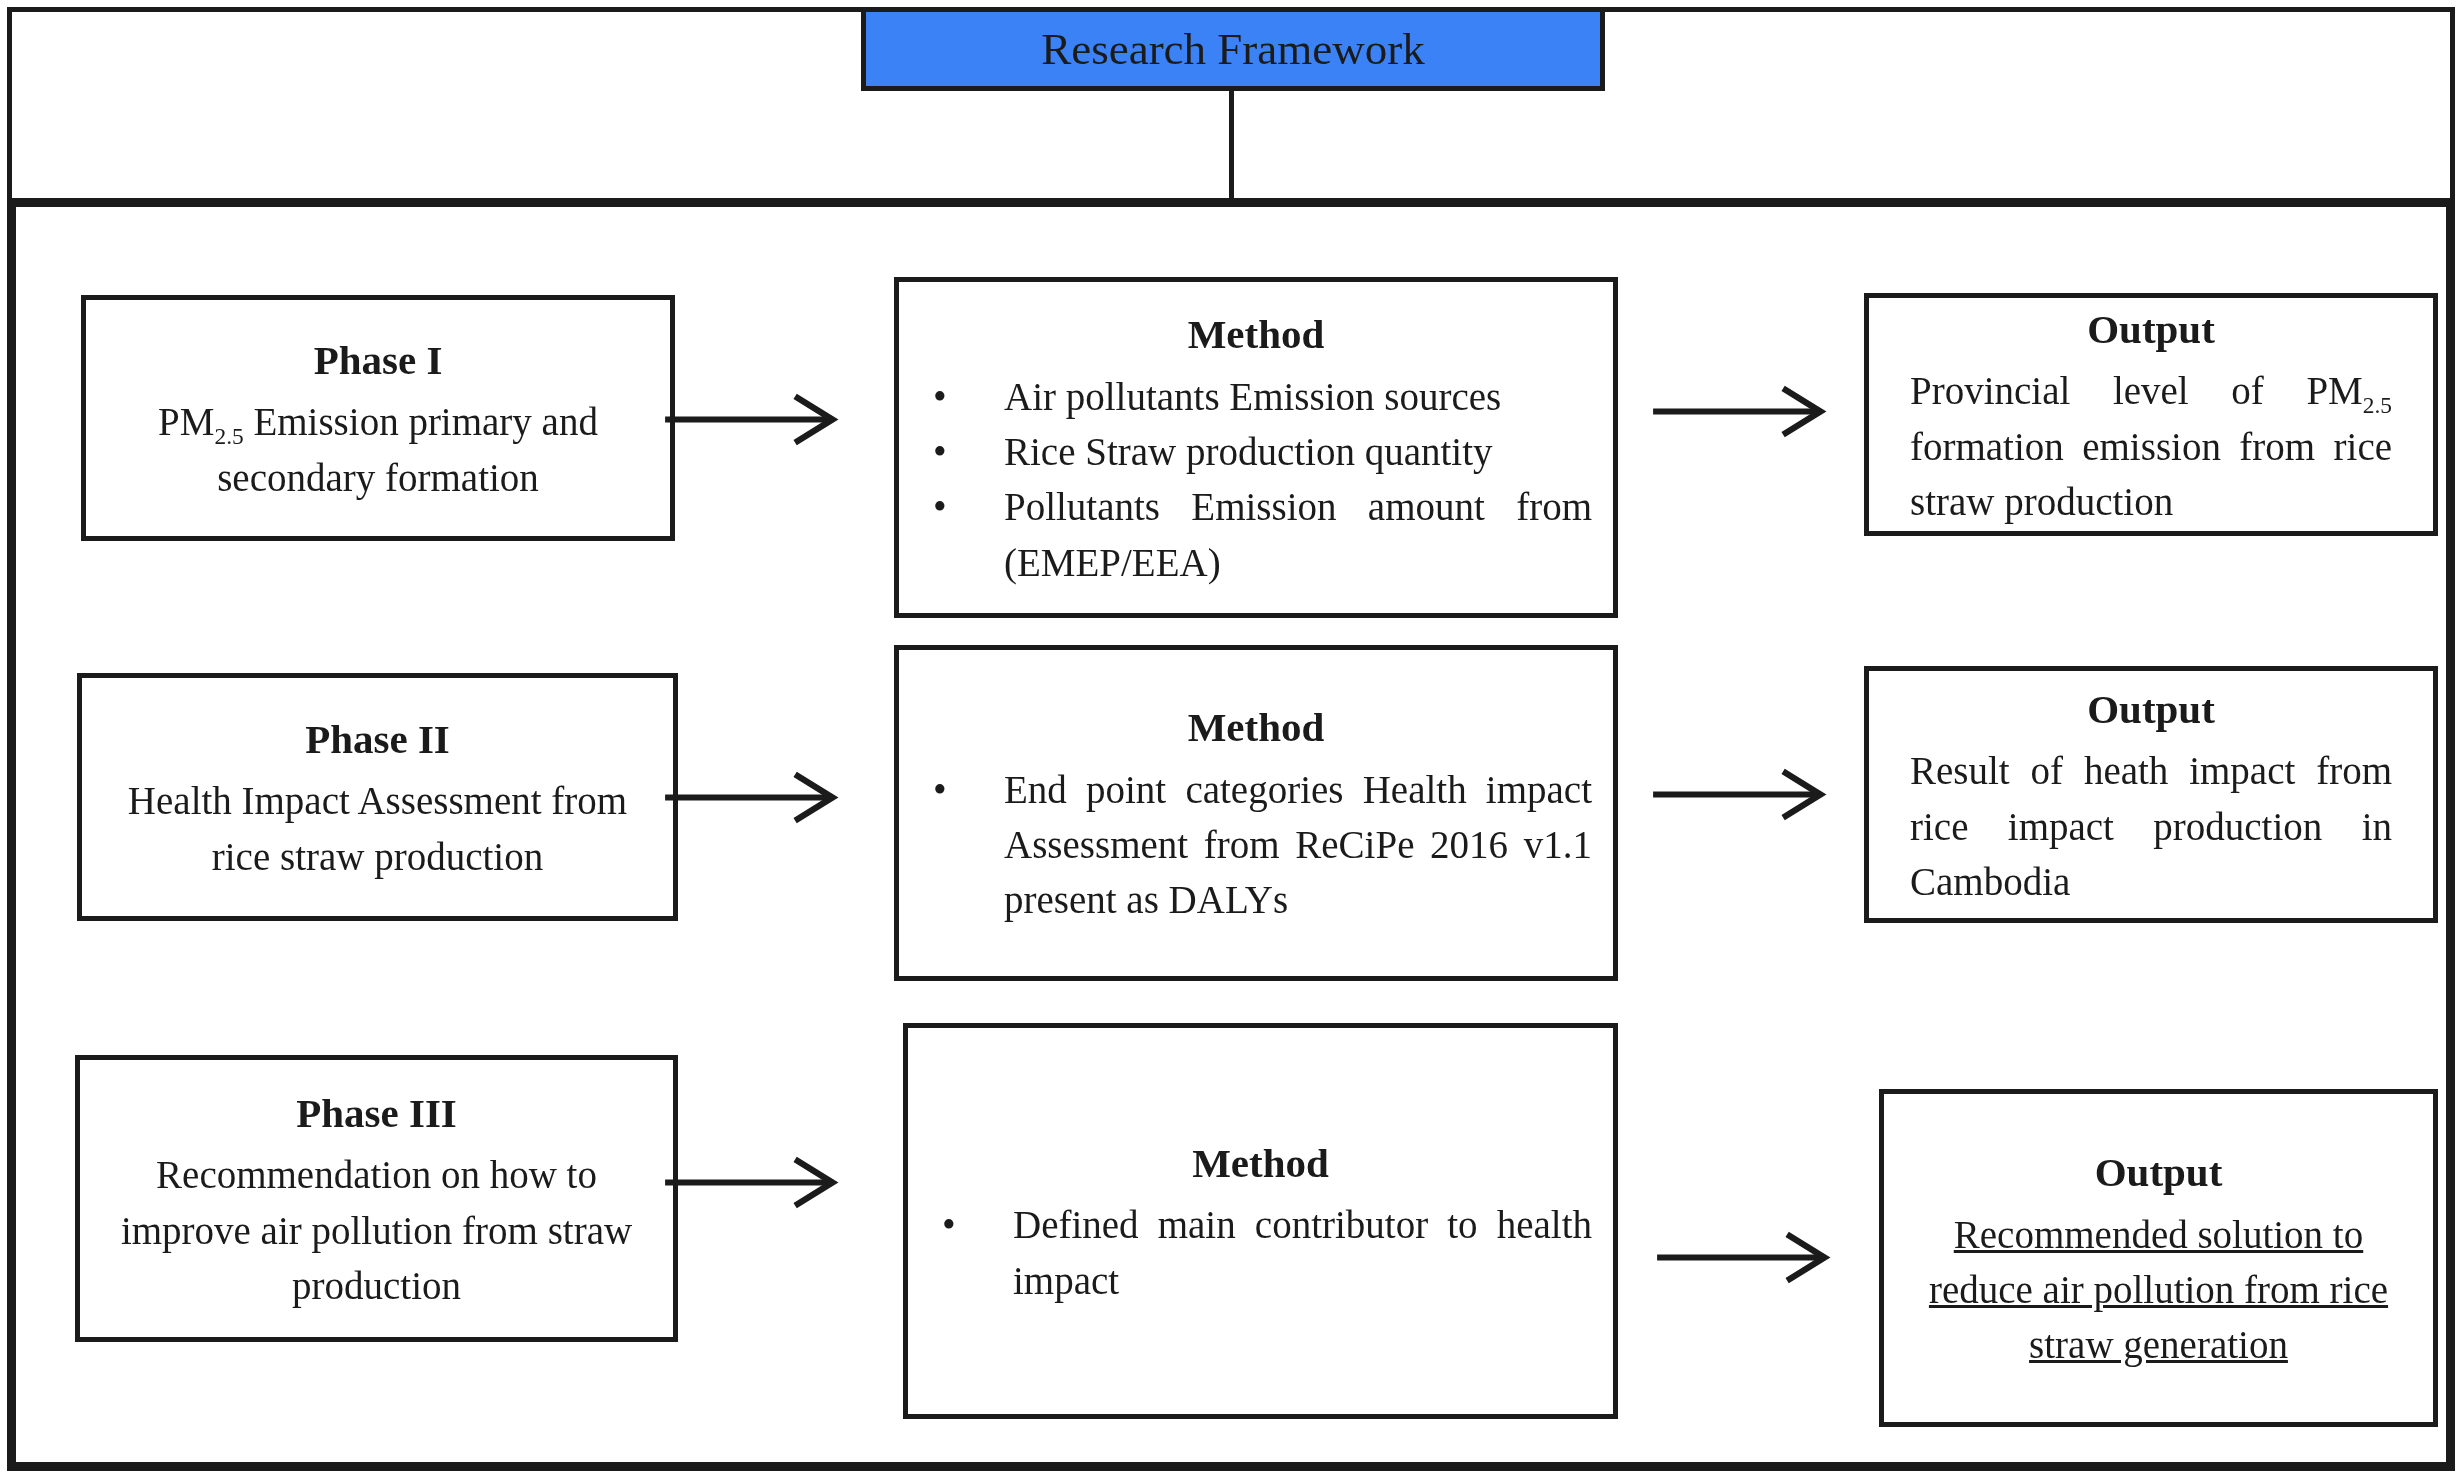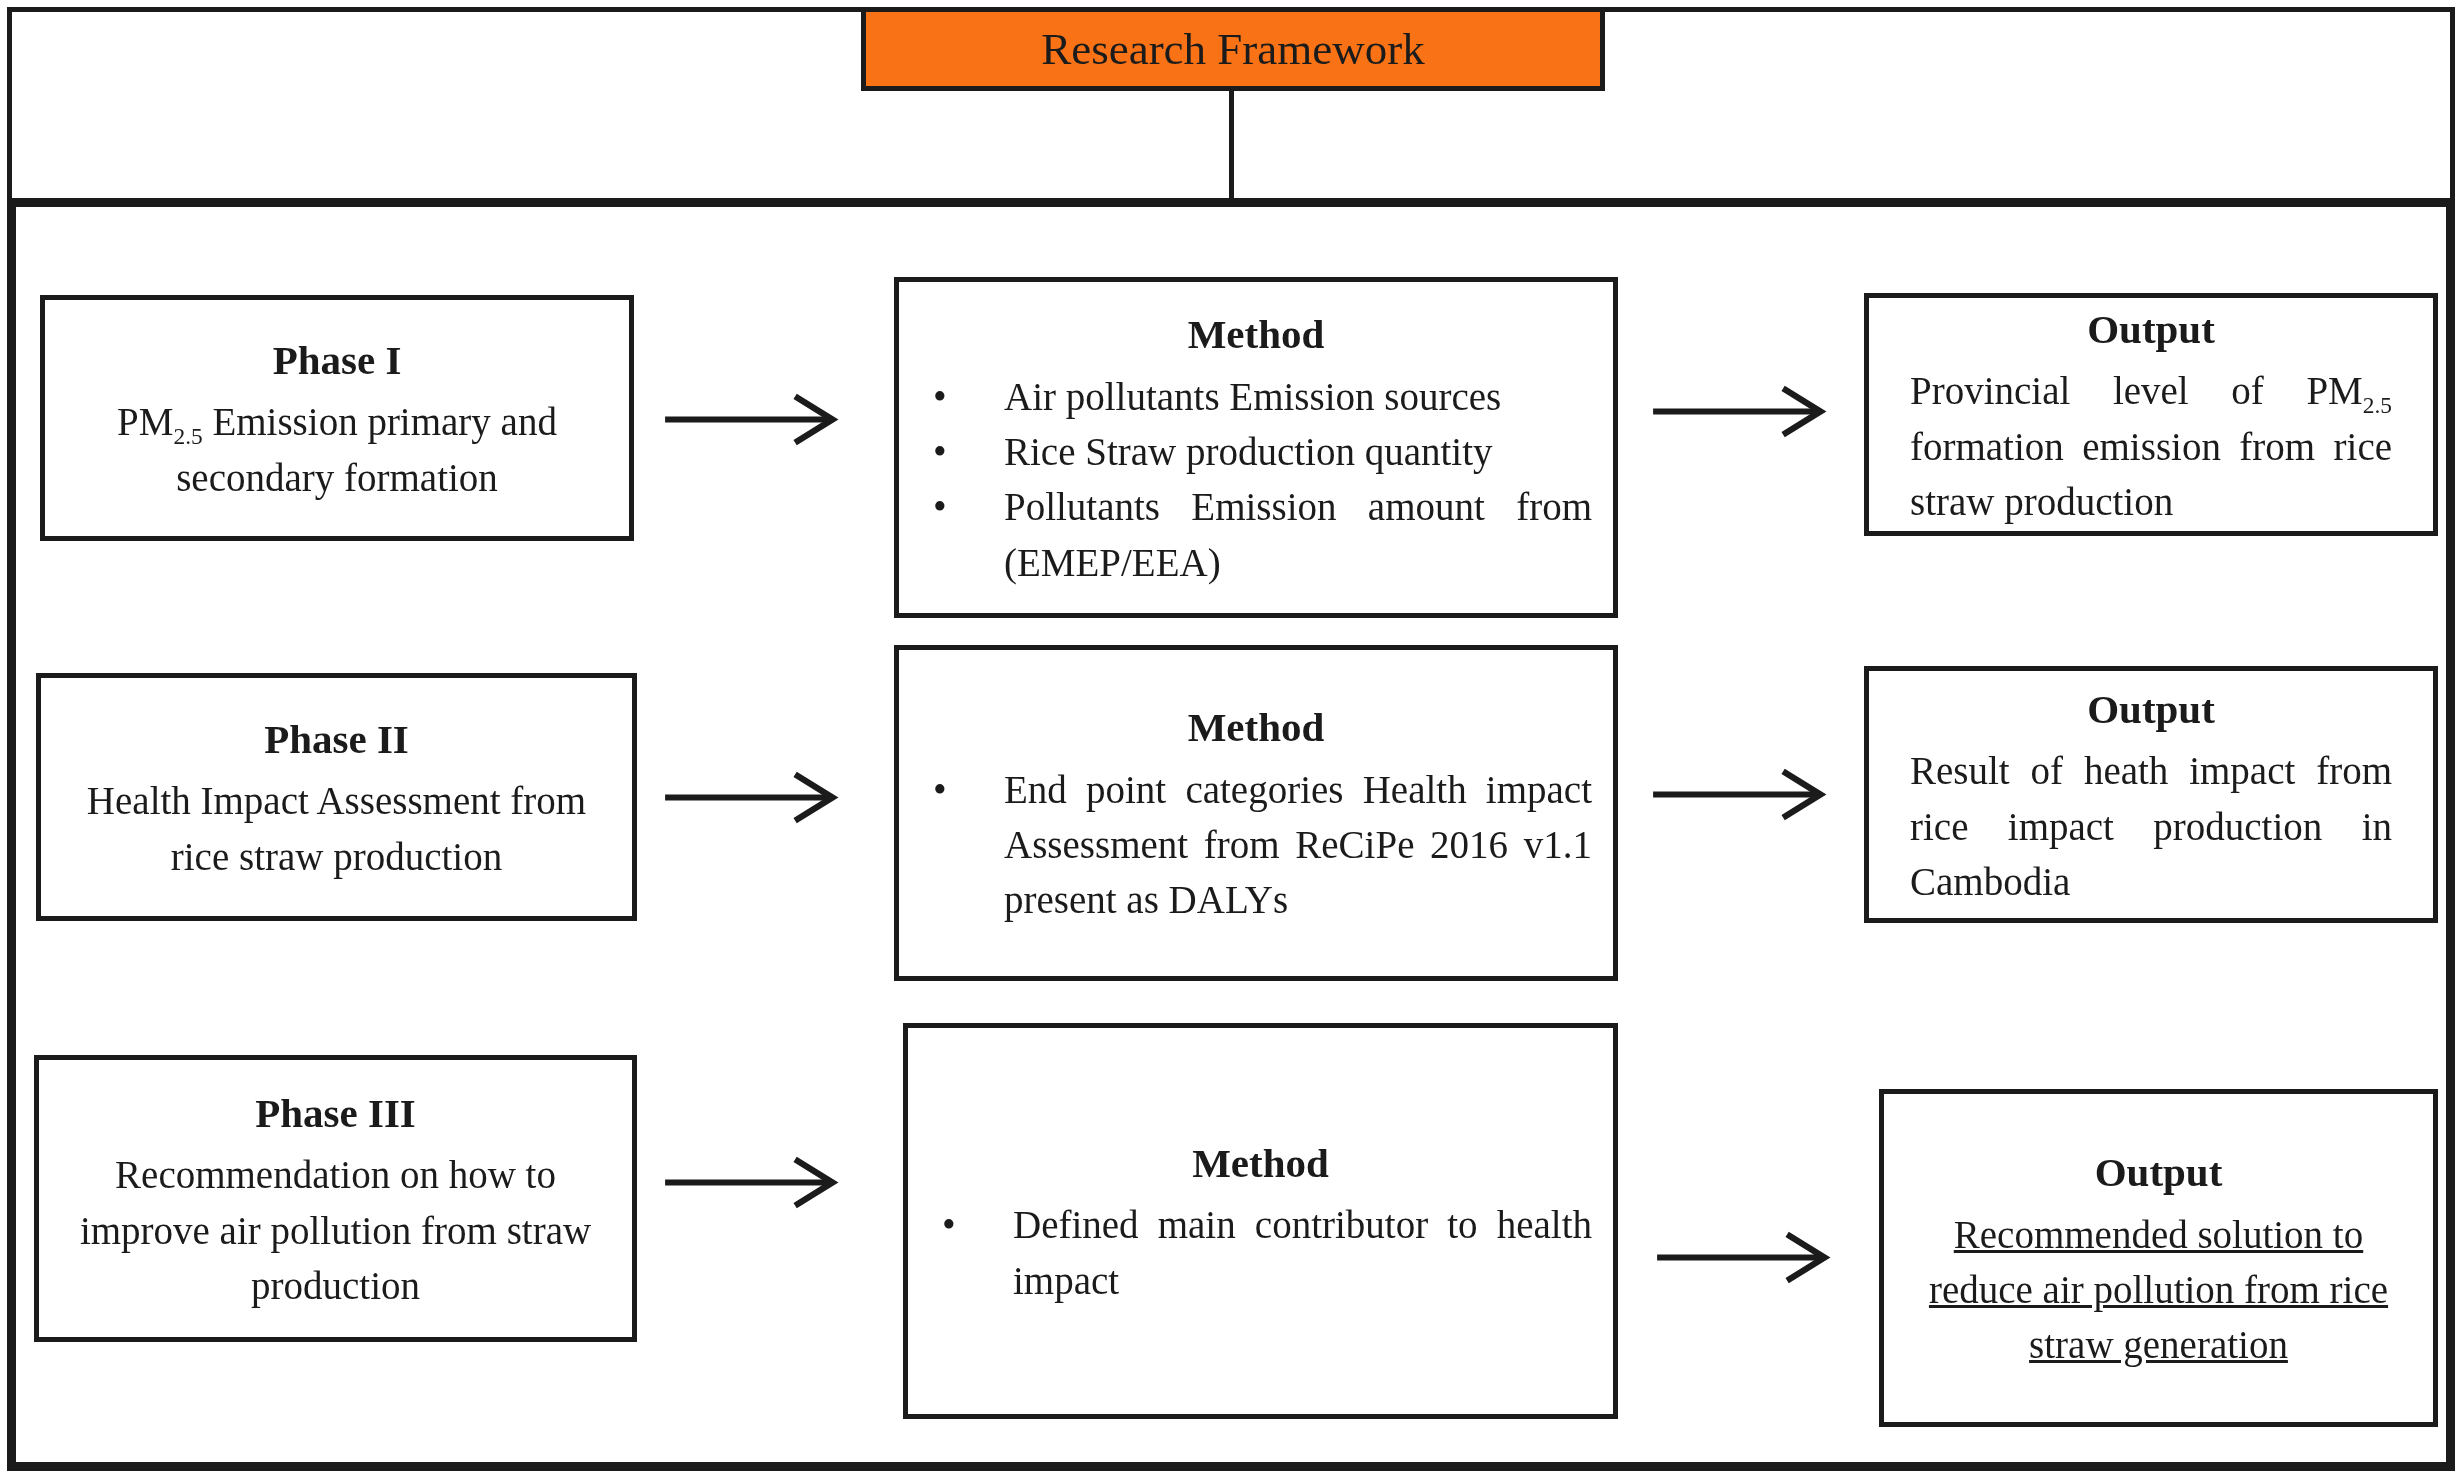--- a/index.html
+++ b/index.html
@@ -18,32 +18,32 @@
   .frame-main {
     position: absolute; left: 7.2px; top: 198px; width: 2448px; height: 1273px;
     border: 9px solid var(--ink); background: #fff;
   }
   .connector {
     position: absolute; left: 1229px; top: 88px; width: 5.4px; height: 113px;
     background: var(--ink); z-index: 2;
   }
   .title-box {
     position: absolute; left: 861px; top: 7.2px; width: 744px; height: 84px;
-    border: 5.4px solid var(--ink); background: #f97316; z-index: 3;
+    border: 5.4px solid var(--ink); background: #3b82f6; z-index: 3;
     display: flex; align-items: center; justify-content: center;
     font-size: 45px;
   }
 
   .box {
     position: absolute; background: #fff; border: 5.4px solid var(--ink);
     display: flex; flex-direction: column; justify-content: center;
     font-size: 39px; line-height: 1.42; z-index: 2;
   }
   .h   { font-weight: bold; text-align: center; font-size: 41px; margin-bottom: 5.4px; }
-  .phase { text-align: center; padding: 0 36px; }
+  .phase { text-align: center; padding: 0 36px; margin-left: 41px; }
   .method { padding: 0; }
   .bullets { list-style: none; margin: 0 0 0 0; padding: 0 21px 0 0; }
   .bullets li { position: relative; padding-left: 105px; text-align: justify; }
   .bullets li::before { content: "\2022"; position: absolute; left: 34px; top: 0; }
   .output .justify { text-align: justify; padding: 0 41px; }
   .output .center  { text-align: center;  padding: 0 22px; text-decoration: underline; }
   sub.sub { font-size: 0.6em; line-height: 0; }
 
   svg.arrow { position: absolute; width: 197px; height: 57px; z-index: 2; }
   svg.arrow line, svg.arrow polyline {

